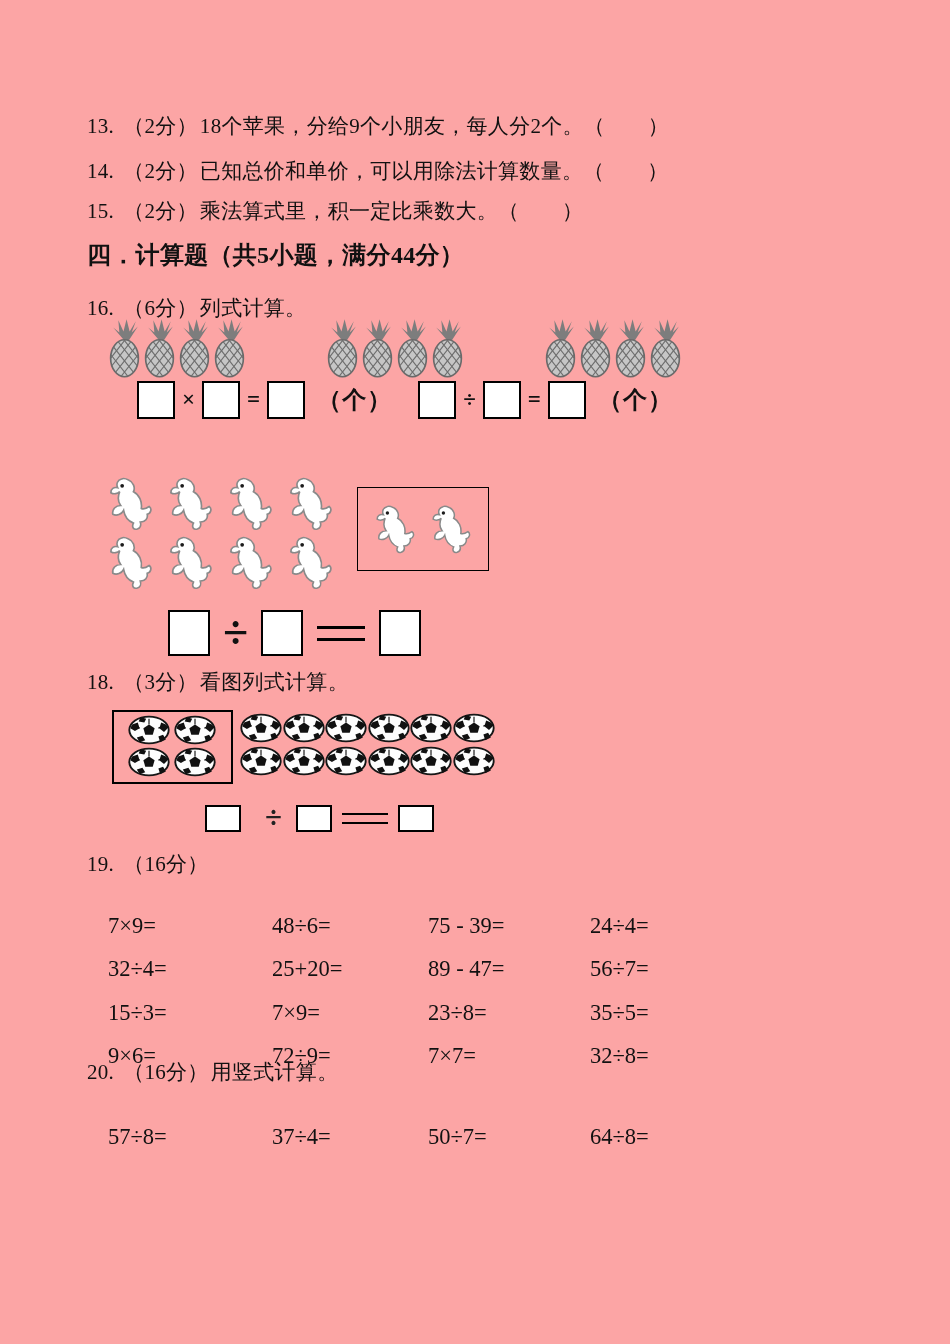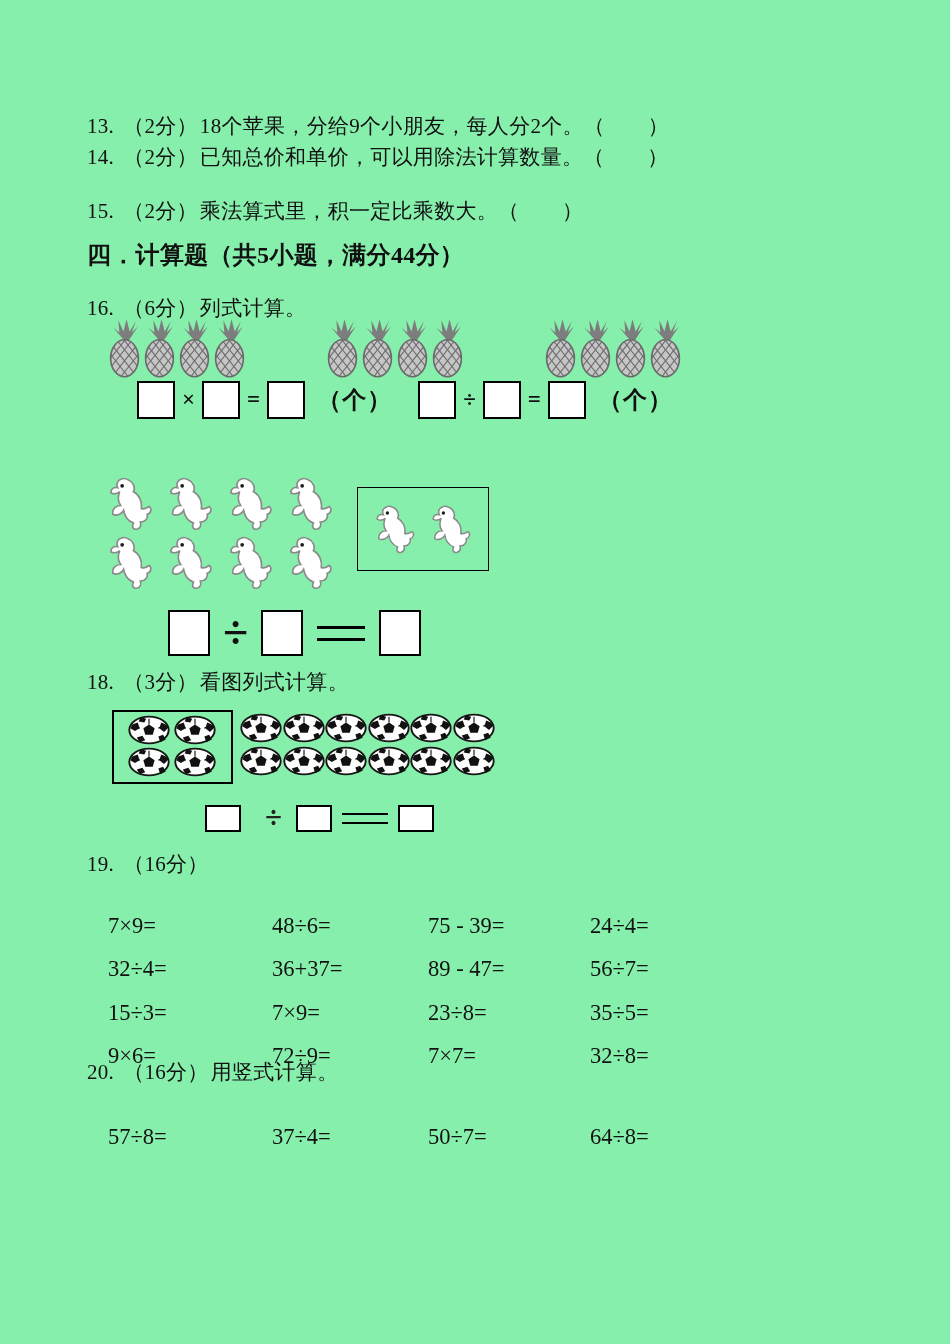--- a/index.html
+++ b/index.html
@@ -1,18 +1,18 @@
 <!DOCTYPE html>
 <html><head>
 <meta charset="utf-8">
 <style>
   html,body{margin:0;padding:0;background:#ffffff;}
   body{width:950px;height:1344px;overflow:hidden;
        font-family:"Liberation Serif","DejaVu Serif",serif;color:#111;}
-  #page{position:relative;width:950px;height:1344px;background:#86efac;}
+  #page{position:relative;width:950px;height:1344px;background:#fca5a5;}
 
   .line{position:absolute;left:87px;font-size:21px;white-space:pre;letter-spacing:.3px;}
   .qnum{display:inline-block;margin-right:9px;}
   .score{margin-right:2px;}
   .heading{font-weight:bold;font-size:24px;}
 
   
   .bx{display:inline-block;background:#fff;border:2px solid #000;box-sizing:border-box;}
 
   
@@ -97,21 +97,21 @@
       <polygon points="33,23 38,21 41,26 35,29" fill="#111"></polygon>
       <path d="M23,10 L23,4 M13,14 L8,12 M33,14 L38,12" stroke="#111" stroke-width="1.2" fill="none"></path>
     </symbol>
   </defs>
 </svg>
 
 <div id="page">
 
   <div class="line" style="top:112px"><span class="qnum">13.</span><span class="score">（2分）</span><span>18个苹果，分给9个小朋友，每人分2个。</span><span>（　　）</span></div>
 
-  <div class="line" style="top:143px"><span class="qnum">14.</span><span class="score">（2分）</span><span>已知总价和单价，可以用除法计算数量。</span><span>（　　）</span></div>
+  <div class="line" style="top:157px"><span class="qnum">14.</span><span class="score">（2分）</span><span>已知总价和单价，可以用除法计算数量。</span><span>（　　）</span></div>
 
   <div class="line" style="top:197px"><span class="qnum">15.</span><span class="score">（2分）</span><span>乘法算式里，积一定比乘数大。</span><span>（　　）</span></div>
 
   <div class="line heading" style="top:239px">四．计算题（共5小题，满分44分）</div>
 
   <div class="line" style="top:294px"><span class="qnum">16.</span><span class="score">（6分）</span><span>列式计算。</span></div>
 
   <div id="pine-strip">
     <div class="pine-group">
       <svg class="pine">
@@ -285,21 +285,21 @@
   </div>
 
   <div class="line" style="top:850px"><span class="qnum">19.</span><span class="score">（16分）</span></div>
 
   <div id="q19grid" class="probgrid">
     <span class="cell">7×9=</span>
     <span class="cell">48÷6=</span>
     <span class="cell">75 - 39=</span>
     <span class="cell">24÷4=</span>
     <span class="cell">32÷4=</span>
-    <span class="cell">36+37=</span>
+    <span class="cell">25+20=</span>
     <span class="cell">89 - 47=</span>
     <span class="cell">56÷7=</span>
     <span class="cell">15÷3=</span>
     <span class="cell">7×9=</span>
     <span class="cell">23÷8=</span>
     <span class="cell">35÷5=</span>
     <span class="cell">9×6=</span>
     <span class="cell">72÷9=</span>
     <span class="cell">7×7=</span>
     <span class="cell">32÷8=</span>

